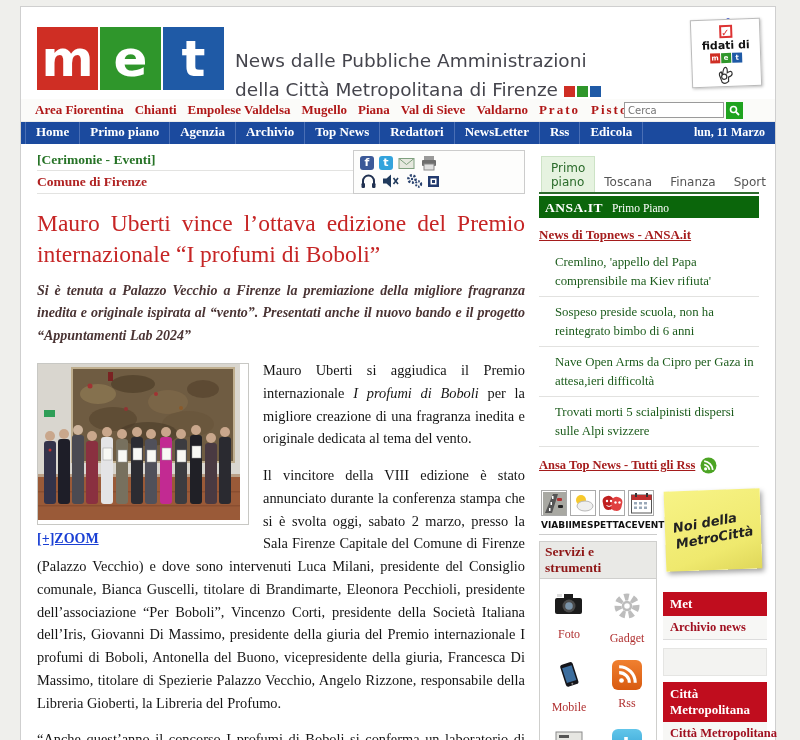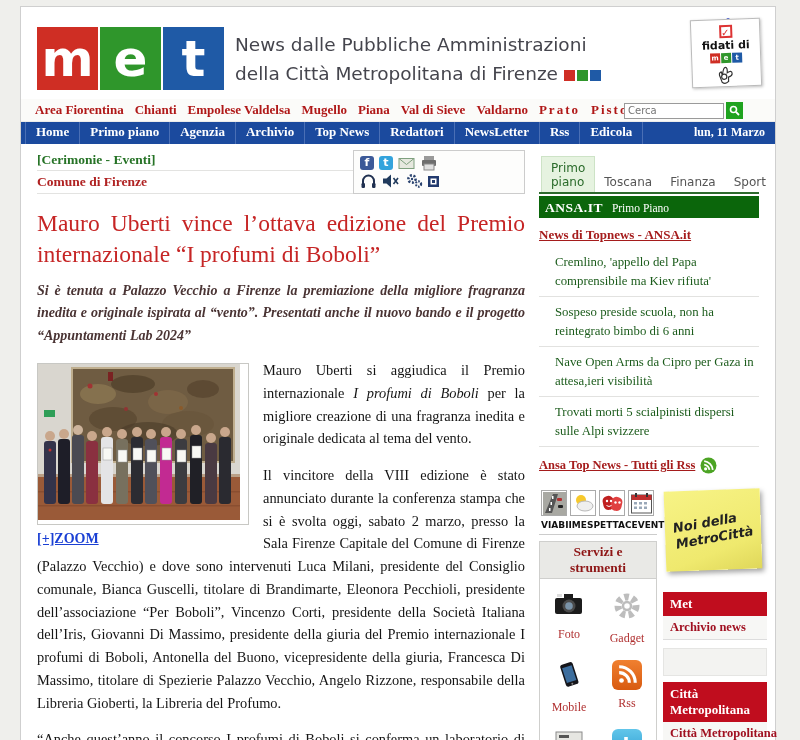--- a/index.html
+++ b/index.html
@@ -10,39 +10,39 @@
   
   .login-row { text-align:right; padding:5px 18px 0 0; height:20px; }
   .login-link { color:#1b39c8; font-size:13px; text-decoration:underline; cursor:pointer; }
   .masthead { position:relative; height:72px; }
   .logo { position:absolute; left:16px; top:0; display:flex; cursor:pointer; }
   .logo .sq { width:61px; height:63px; display:flex; align-items:center; justify-content:center;
               color:#fff; font:bold 50px/1 "DejaVu Sans", sans-serif; }
   .sq-m { background:#cf2e24; }
   .sq-e { background:#2f962b; margin-left:2px; }
   .sq-t { background:#1f5aa6; margin-left:2px; }
-  .tagline { position:absolute; left:214px; top:4px; font-family:"DejaVu Sans", sans-serif;
+  .tagline { position:absolute; left:214px; top:20px; font-family:"DejaVu Sans", sans-serif;
              font-size:18.5px; color:#45454d; line-height:1.55; }
   .tag-squares { display:inline-flex; gap:2px; margin-left:6px; vertical-align:-1px; }
   .tag-squares i { width:11px; height:11px; display:inline-block; }
   .badge { position:absolute; right:14px; top:-8px; width:70px; height:68px; background:#fff;
            border:1px solid #bbb; box-shadow:1px 1px 3px rgba(0,0,0,.25); transform:rotate(-2deg);
            text-align:center; padding-top:2px; cursor:pointer; }
   .badge .chk { display:inline-block; width:13px; height:13px; border:2px solid #d33;
                 color:#d33; font:bold 10px/11px "DejaVu Sans", sans-serif; }
   .badge .fid { font:bold 11px/1.1 "DejaVu Sans", sans-serif; color:#111; }
   .mini-met { display:flex; justify-content:center; gap:1px; margin:1px 0; }
   .mini-met i { width:10px; height:10px; color:#fff; font:bold 7px/10px "DejaVu Sans", sans-serif; font-style:normal; }
 
   
   .region-bar { position:relative; height:23px; background:#fbfbf9; border-bottom:1px solid #ececea;
                 padding-left:14px; display:flex; align-items:center; }
   .region-link { color:#b01818; font-weight:bold; font-size:13px; margin-right:11px; cursor:pointer; white-space:nowrap; }
   .region-link.sp { letter-spacing:2px;text-align:right; }
-  .search-wrap { position:absolute; right:32px; top:3px; display:flex; align-items:center; }
+  .search-wrap { position:absolute; right:32px; top:3px; display:flex; align-items:flex-start; }
   .search-input { width:100px; height:16px; border:1px solid #9a9a9a; font:10px "DejaVu Sans", sans-serif;
                   padding:0 3px; color:#666; }
   .search-btn { width:17px; height:17px; background:#1fa31f; border:none; margin-left:2px; cursor:pointer;
                 display:flex; align-items:center; justify-content:center; }
 
   
   .mainnav { height:22px; background:#1b4a9e; display:flex; align-items:stretch; color:#fff; }
   .mainnav .item { font-weight:bold; font-size:13px; padding:2px 10px 0; border-right:1px solid #4a6fb5; cursor:pointer; }
   .mainnav .item:first-child { border-left:1px solid #4a6fb5; margin-left:4px; }
   .mainnav .date { margin-left:auto; font-weight:bold; font-size:12px; padding:3px 10px 0; }
@@ -96,21 +96,21 @@
   .side-right { width:104px; margin-left:6px; }
 
   .tools-row { display:flex; gap:3px; padding:4px 0 2px 2px; }
   .toolbox { width:26px; height:26px; border:1px solid #aaa; background:#fff; display:flex;
              align-items:center; justify-content:center; cursor:pointer; }
   .tools-caption { font:bold 9px/1.4 "DejaVu Sans", sans-serif; color:#111; border-bottom:1px solid #ccc;
                    padding:1px 0 2px 2px; margin-bottom:6px; }
 
   .srv-box { border:1px solid #cfcfcd; }
   .srv-head { background:#e9e9e6; border-bottom:1px solid #cfcfcd; color:#8e1616; font-weight:bold;
-              font-size:13.5px; padding:2px 5px;text-align:center; }
+              font-size:13.5px; padding:2px 5px; }
   .srv-grid { display:grid; grid-template-columns:1fr 1fr; padding:6px 0 2px; }
   .srv-tile { text-align:center; padding:6px 0 8px; cursor:pointer; }
   .srv-label { display:block; color:#b03030; font-size:12px; margin-top:6px; }
   .tile-ic { display:inline-flex; width:30px; height:30px; align-items:center; justify-content:center;
              border-radius:6px; color:#fff; font:bold 20px/1 "DejaVu Sans", sans-serif; }
   .tile-rss { background:linear-gradient(#f08030,#d85a10); }
   .tile-tw  { background:linear-gradient(#62c6ea,#2a9ad0); }
 
   .sticky { width:96px; height:80px; margin:4px 0 22px 2px;
             background:linear-gradient(160deg,#f7f386 0%,#efe96e 70%,#dfd75a 100%);
@@ -319,21 +319,21 @@
           <span class="tab">Finanza</span>
           <span class="tab">Sport</span>
         </div>
         <div class="ansa-bar">
           <span class="ansa-brand">ANSA.IT</span>
           <span class="ansa-sec">Primo Piano</span>
         </div>
         <span class="feed-title">News di Topnews - ANSA.it</span>
         <div class="news-item">Cremlino, 'appello del Papa comprensibile ma Kiev rifiuta'</div>
         <div class="news-item">Sospeso preside scuola, non ha reintegrato bimbo di 6 anni</div>
-        <div class="news-item">Nave Open Arms da Cipro per Gaza in attesa,ieri visibilità</div>
+        <div class="news-item">Nave Open Arms da Cipro per Gaza in attesa,ieri difficoltà</div>
         <div class="news-item">Trovati morti 5 scialpinisti dispersi sulle Alpi svizzere</div>
         <div class="rss-row">
           <span class="rss-link">Ansa Top News - Tutti gli Rss</span>
           <svg width="17" height="17" viewBox="0 0 17 17">
             <circle cx="8.5" cy="8.5" r="8" fill="#4ca424"></circle>
             <circle cx="5.6" cy="11.8" r="1.6" fill="#fff"></circle>
             <path d="M4.2 7.6 a6.2 6.2 0 0 1 5.2 5.2" stroke="#fff" stroke-width="1.8" fill="none"></path>
             <path d="M4.2 4.2 a9.6 9.6 0 0 1 8.6 8.6" stroke="#fff" stroke-width="1.8" fill="none"></path>
           </svg>
         </div>

